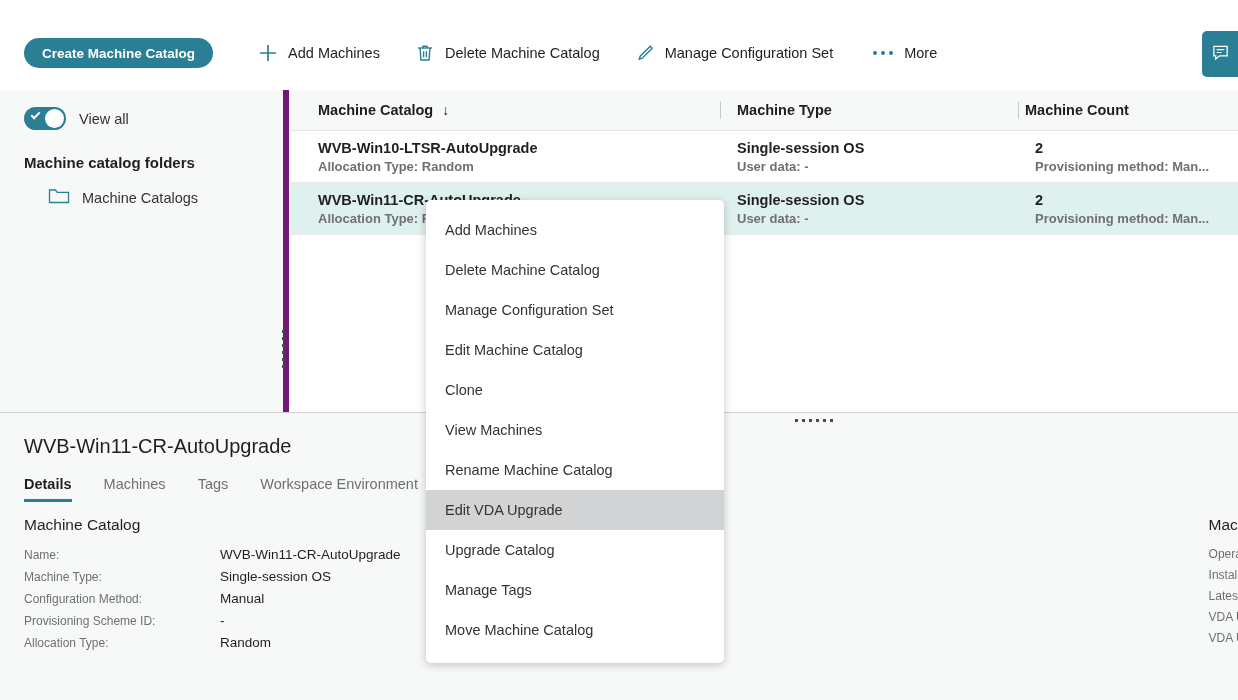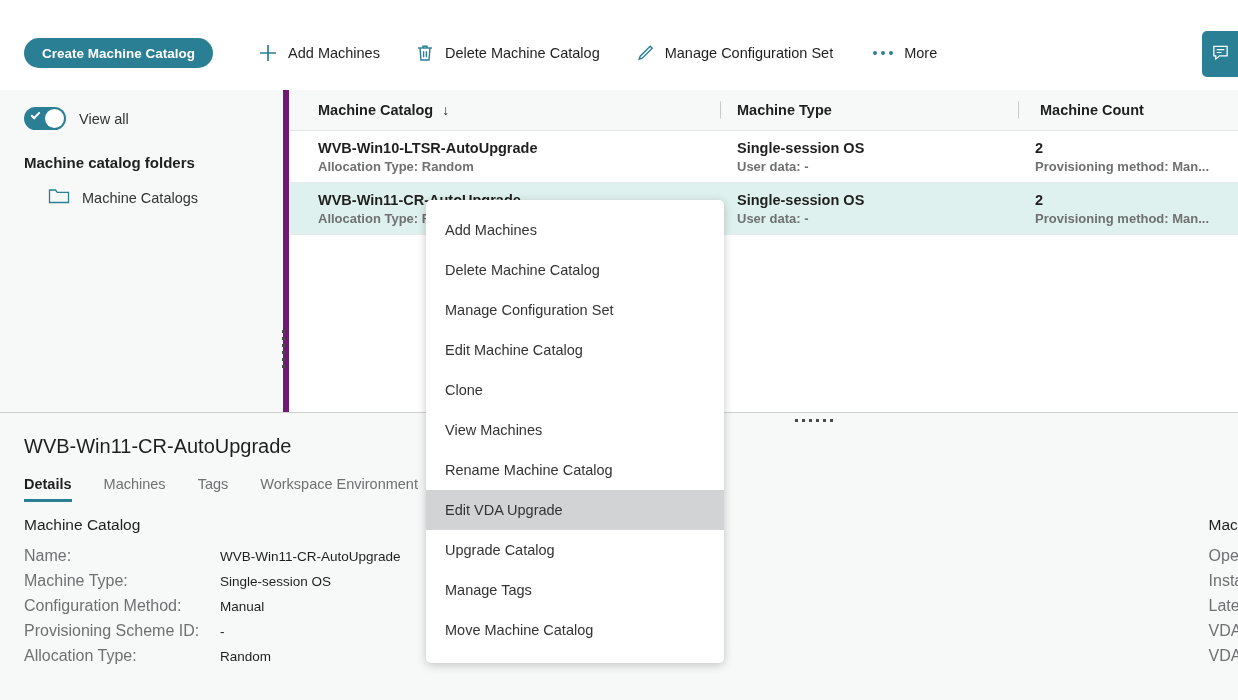--- a/index.html
+++ b/index.html
@@ -95,21 +95,21 @@
     display: flex; align-items: center; height: 41px;
     background: #f7f8f8; border-bottom: 1px solid #e3e4e5;
   }
   .th {
     font-size: 14.5px; font-weight: bold; color: #1f1f1f;
     display: flex; align-items: center; gap: 9px;
     position: relative; cursor: pointer;
   }
   .th.c1 { width: 430px; padding-left: 28px; }
   .th.c2 { width: 298px; padding-left: 17px; }
-  .th.c3 { width: 220px; padding-left: 22px; }
+  .th.c3 { width: 220px; padding-left: 7px; }
   .th.c2::before, .th.c3::before {
     content: ""; position: absolute; left: 0; top: 50%;
     transform: translateY(-50%);
     width: 1px; height: 17px; background: #c8c9ca;
   }
   .sort-arrow { font-size: 14px; color: #1f1f1f; line-height: 1; }
   .trow { display: flex; height: 52px; border-bottom: 1px solid #e8e9ea; background: #ffffff; cursor: pointer; font-weight: bold; }
   .trow.selected { background: #dff1ee; }
   .tc { display: flex; flex-direction: column; justify-content: center; gap: 3px; overflow: hidden; }
   .tc.c1 { width: 430px; padding-left: 28px; }
@@ -145,21 +145,21 @@
   .tab.active::after {
     content: ""; position: absolute; left: 0; bottom: 0;
     width: 100%; height: 3px; background: #2a7f95;
   }
   .det-cols { display: flex; padding: 14px 0 0 0; }
   .det-col { padding-left: 24px; }
   .det-col.right { padding-left: 832px; margin-left: -24px; }
   .col-head { font-size: 15.5px; color: #1f1f1f; margin-bottom: 13px; }
   .kv { display: flex; margin-bottom: 7px; align-items: center; }
   .k {
-    font-size: 16px; color: #6f7071; white-space: nowrap;
+    font-size: 12px; color: #6f7071; white-space: nowrap;
     display: flex; align-items: center; gap: 8px;
   }
   .kv.left .k { width: 196px; }
   .kv.right .k { width: 212px; }
   .v { font-size: 13.5px; color: #1f1f1f; white-space: nowrap; }
 
   
   .ctxmenu {
     position: absolute; left: 426px; top: 200px; width: 298px; height: 463px;
     background: #ffffff; border-radius: 5px;

